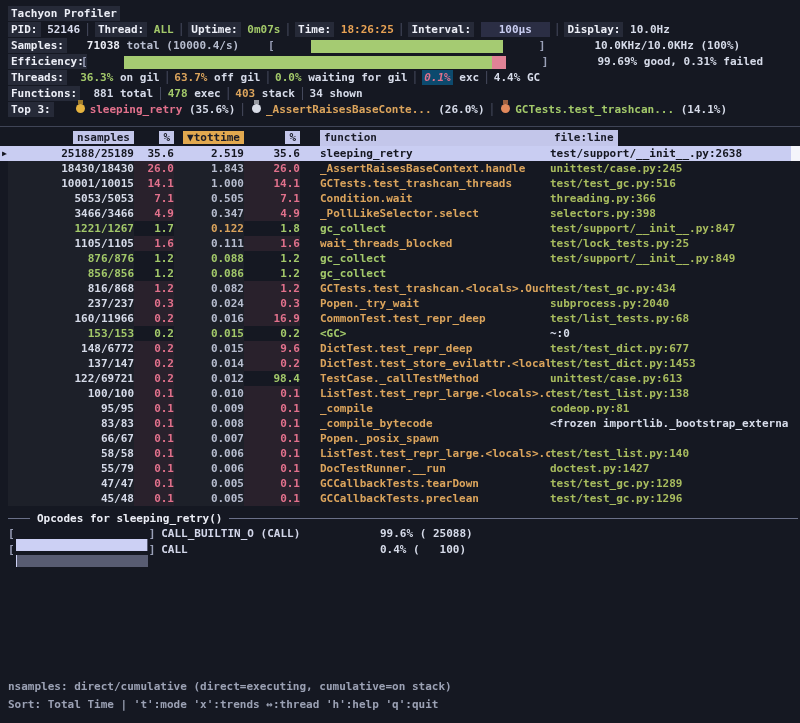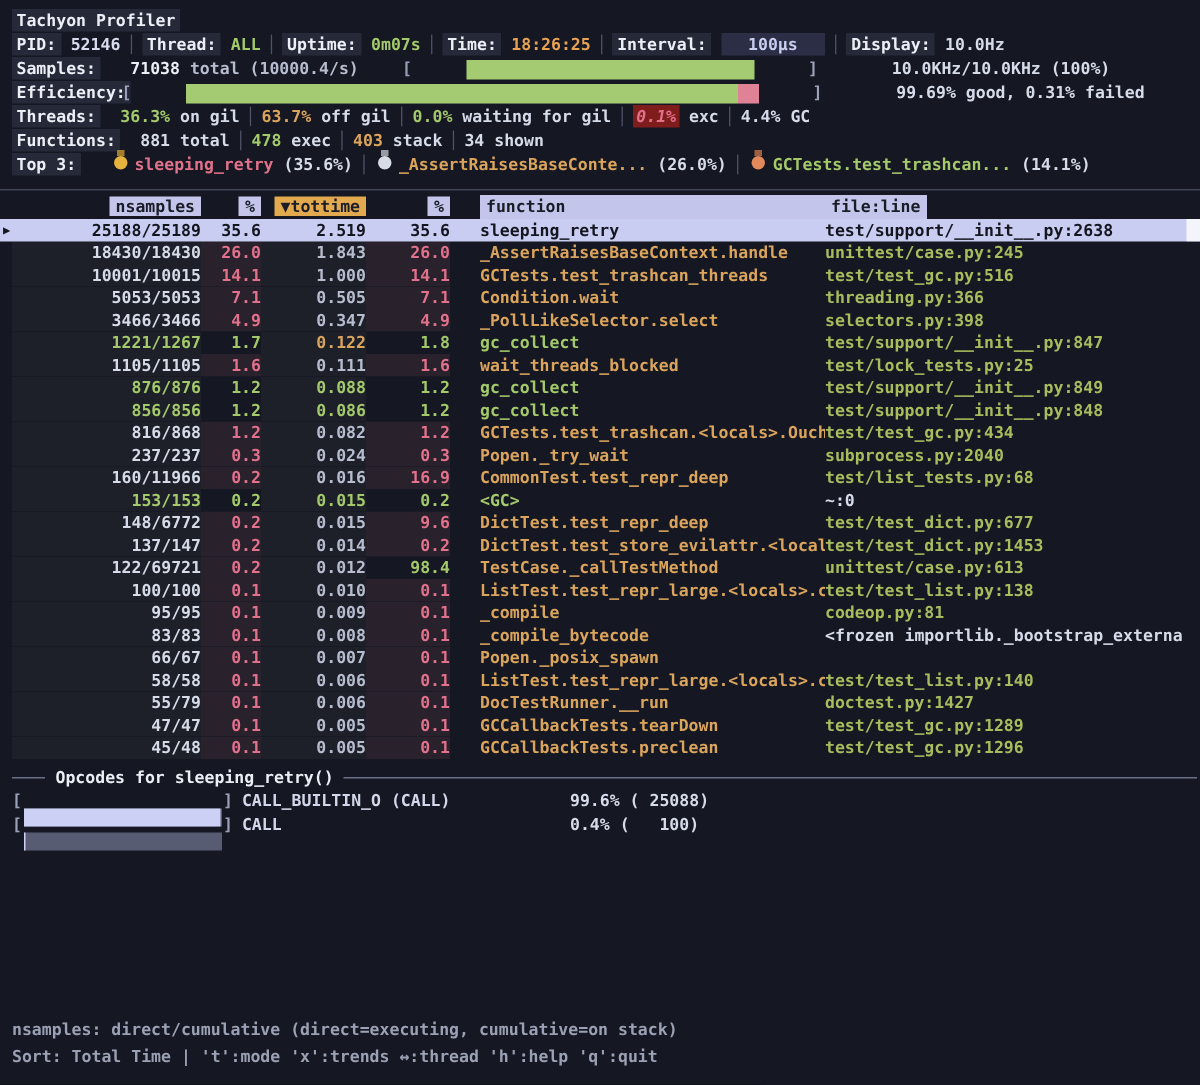--- a/index.html
+++ b/index.html
@@ -14,21 +14,21 @@
     font-family:"DejaVu Sans Mono","Liberation Mono",monospace;font-size:11px;
     font-weight:bold;color:var(--white);overflow:hidden;}
   .line{height:16px;line-height:16px;padding-left:8px;white-space:pre;position:relative;}
   .chip{background:var(--chipbg);color:var(--chipfg);padding:1px 3px;}
   .sep{color:var(--sep);padding:0 4px;}
   .g{color:var(--green)} .r{color:var(--red)} .o{color:var(--orange)}
   .w{color:var(--white)} .d{color:var(--dim)} .fg{color:var(--filegreen)}
   .val{color:#d8dcee}
   .time{color:#e8a254}
   .ivl{background:#2b2e44;color:#c9cdf0;padding:1px 18px;}
-  .rchip{background:#7f1d1d;padding:1px 2px;font-style:italic;}
+  .rchip{background:#0c4a6e;padding:1px 2px;font-style:italic;}
   .bracket{color:#9aa0b8}
   .bracket-open::before{content:"[";color:#9aa0b8}
   .bracket-close::before{content:"]";color:#9aa0b8}
   .bargroup{position:absolute;top:0;display:flex;align-items:center;height:16px;white-space:pre;gap:36px;}
   .bar{display:inline-block;height:13px;background:#2a2d3a;vertical-align:middle;font-size:0;line-height:0;}
   .bar .fill{display:inline-block;height:100%;vertical-align:top;}
   .topdivider{border-top:1px solid #3f4456;margin:8px 0 0 0;height:0;}
   
   .table{margin-top:3px;}
   .trow,.thead{display:grid;grid-template-columns:126px 40px 70px 56px 20px 230px 1fr;
@@ -98,21 +98,21 @@
     </div>
     <div id="table-body">
         <div class="trow sel"><div class="cell ra w">25188/25189</div><div class="cell ra w">35.6</div><div class="cell ra w">2.519</div><div class="cell ra w">35.6</div><div class="cell"></div><div class="cell w">sleeping_retry</div><div class="cell w">test/support/__init__.py:2638</div></div>
         <div class="trow"><div class="cell ra w shade">18430/18430</div><div class="cell ra r rshade">26.0</div><div class="cell ra d shade">1.843</div><div class="cell ra r rshade">26.0</div><div class="cell"></div><div class="cell o">_AssertRaisesBaseContext.handle</div><div class="cell fg">unittest/case.py:245</div></div>
         <div class="trow"><div class="cell ra w shade">10001/10015</div><div class="cell ra r rshade">14.1</div><div class="cell ra d shade">1.000</div><div class="cell ra r rshade">14.1</div><div class="cell"></div><div class="cell o">GCTests.test_trashcan_threads</div><div class="cell fg">test/test_gc.py:516</div></div>
         <div class="trow"><div class="cell ra w shade">5053/5053</div><div class="cell ra r rshade">7.1</div><div class="cell ra d shade">0.505</div><div class="cell ra r rshade">7.1</div><div class="cell"></div><div class="cell o">Condition.wait</div><div class="cell fg">threading.py:366</div></div>
         <div class="trow"><div class="cell ra w shade">3466/3466</div><div class="cell ra r rshade">4.9</div><div class="cell ra d shade">0.347</div><div class="cell ra r rshade">4.9</div><div class="cell"></div><div class="cell o">_PollLikeSelector.select</div><div class="cell fg">selectors.py:398</div></div>
         <div class="trow"><div class="cell ra g shade">1221/1267</div><div class="cell ra g">1.7</div><div class="cell ra o shade">0.122</div><div class="cell ra g">1.8</div><div class="cell"></div><div class="cell g">gc_collect</div><div class="cell fg">test/support/__init__.py:847</div></div>
         <div class="trow"><div class="cell ra w shade">1105/1105</div><div class="cell ra r rshade">1.6</div><div class="cell ra d shade">0.111</div><div class="cell ra r rshade">1.6</div><div class="cell"></div><div class="cell o">wait_threads_blocked</div><div class="cell fg">test/lock_tests.py:25</div></div>
         <div class="trow"><div class="cell ra g shade">876/876</div><div class="cell ra g">1.2</div><div class="cell ra g shade">0.088</div><div class="cell ra g">1.2</div><div class="cell"></div><div class="cell g">gc_collect</div><div class="cell fg">test/support/__init__.py:849</div></div>
-        <div class="trow"><div class="cell ra g shade">856/856</div><div class="cell ra g">1.2</div><div class="cell ra g shade">0.086</div><div class="cell ra g">1.2</div><div class="cell"></div><div class="cell g">gc_collect</div><div class="cell fg">test/support/__init__.py:848</div></div>
+        <div class="trow"><div class="cell ra g shade">856/856</div><div class="cell ra g">1.2</div><div class="cell ra g shade">0.086</div><div class="cell ra g">1.2</div><div class="cell"></div><div class="cell g">gc_collect</div></div>
         <div class="trow"><div class="cell ra w shade">816/868</div><div class="cell ra r rshade">1.2</div><div class="cell ra d shade">0.082</div><div class="cell ra r rshade">1.2</div><div class="cell"></div><div class="cell o">GCTests.test_trashcan.&lt;locals&gt;.Ouch...</div><div class="cell fg">test/test_gc.py:434</div></div>
         <div class="trow"><div class="cell ra w shade">237/237</div><div class="cell ra r rshade">0.3</div><div class="cell ra d shade">0.024</div><div class="cell ra r rshade">0.3</div><div class="cell"></div><div class="cell o">Popen._try_wait</div><div class="cell fg">subprocess.py:2040</div></div>
         <div class="trow"><div class="cell ra w shade">160/11966</div><div class="cell ra r rshade">0.2</div><div class="cell ra d shade">0.016</div><div class="cell ra r rshade">16.9</div><div class="cell"></div><div class="cell o">CommonTest.test_repr_deep</div><div class="cell fg">test/list_tests.py:68</div></div>
         <div class="trow"><div class="cell ra g shade">153/153</div><div class="cell ra g">0.2</div><div class="cell ra g shade">0.015</div><div class="cell ra g">0.2</div><div class="cell"></div><div class="cell g">&lt;GC&gt;</div><div class="cell w">~:0</div></div>
         <div class="trow"><div class="cell ra w shade">148/6772</div><div class="cell ra r rshade">0.2</div><div class="cell ra d shade">0.015</div><div class="cell ra r rshade">9.6</div><div class="cell"></div><div class="cell o">DictTest.test_repr_deep</div><div class="cell fg">test/test_dict.py:677</div></div>
         <div class="trow"><div class="cell ra w shade">137/147</div><div class="cell ra r rshade">0.2</div><div class="cell ra d shade">0.014</div><div class="cell ra r rshade">0.2</div><div class="cell"></div><div class="cell o">DictTest.test_store_evilattr.&lt;local...</div><div class="cell fg">test/test_dict.py:1453</div></div>
         <div class="trow"><div class="cell ra w shade">122/69721</div><div class="cell ra r rshade">0.2</div><div class="cell ra d shade">0.012</div><div class="cell ra g">98.4</div><div class="cell"></div><div class="cell o">TestCase._callTestMethod</div><div class="cell fg">unittest/case.py:613</div></div>
         <div class="trow"><div class="cell ra w shade">100/100</div><div class="cell ra r rshade">0.1</div><div class="cell ra d shade">0.010</div><div class="cell ra r rshade">0.1</div><div class="cell"></div><div class="cell o">ListTest.test_repr_large.&lt;locals&gt;.c...</div><div class="cell fg">test/test_list.py:138</div></div>
         <div class="trow"><div class="cell ra w shade">95/95</div><div class="cell ra r rshade">0.1</div><div class="cell ra d shade">0.009</div><div class="cell ra r rshade">0.1</div><div class="cell"></div><div class="cell o">_compile</div><div class="cell fg">codeop.py:81</div></div>
         <div class="trow"><div class="cell ra w shade">83/83</div><div class="cell ra r rshade">0.1</div><div class="cell ra d shade">0.008</div><div class="cell ra r rshade">0.1</div><div class="cell"></div><div class="cell o">_compile_bytecode</div><div class="cell w">&lt;frozen importlib._bootstrap_externa</div></div>

